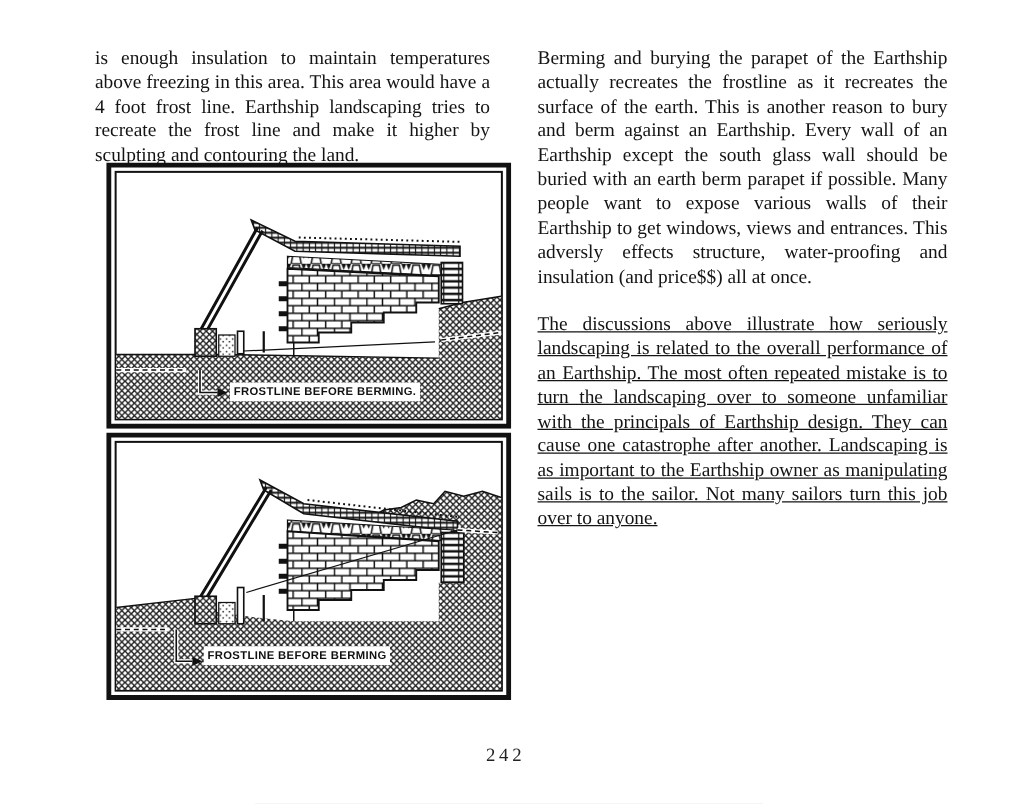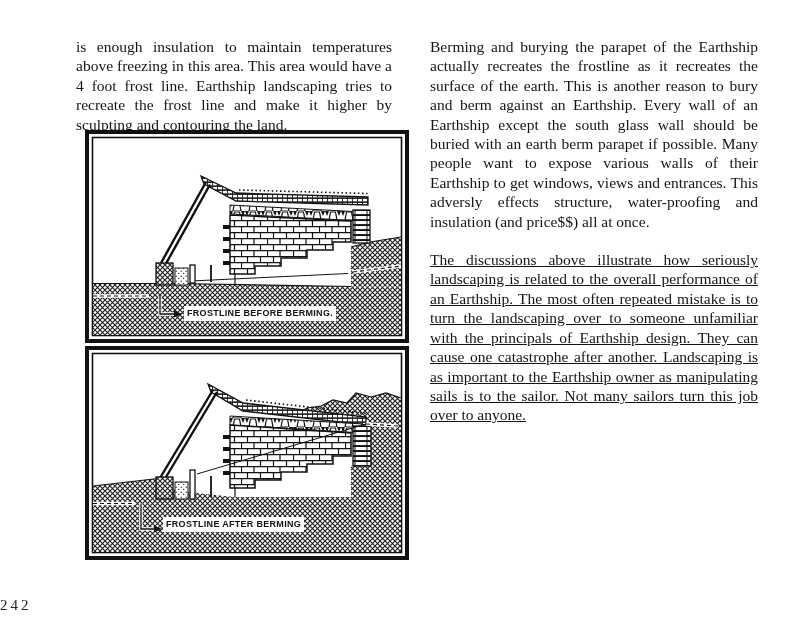--- a/index.html
+++ b/index.html
@@ -15,21 +15,21 @@
   .figure{position:absolute;left:72px;width:324px;margin-left:13px;}
   #fig1{top:130px;height:213px;}
   #fig2{top:346px;height:214px;}
   .figure svg{display:block;}
   .fig-label{
     position:absolute;background:#ffffff;color:#111;
     font:700 9px/13px "Liberation Sans",sans-serif;
     letter-spacing:.3px;padding:1px 3px;white-space:nowrap;
   }
   #page-num{
-    position:absolute;left:0;top:597px;width:809px;text-align:left;
+    position:absolute;left:0;top:597px;width:809px;text-align:center;
     font-size:15px;letter-spacing:3px;color:#222;
   }
 </style>
 </head>
 <body>
 
 <div class="page">
 
   <div id="left-col" class="col">
     <p>is enough insulation to maintain temperatures above freezing in this area.  This area would have a 4 foot frost line.  Earthship landscaping tries to recreate the frost line and make it higher by sculpting and contouring the land.</p>
@@ -176,18 +176,18 @@
         <path d="M112,128 L281,78" stroke="#111" stroke-width="1" fill="none"></path>
         <path d="M281,78 L313,80" stroke="#fff" stroke-width="3.4"></path>
         <path d="M281,78 L313,80" stroke="#111" stroke-width="1.2" stroke-dasharray="4 3"></path>
         <path d="M8,157.5 H50" stroke="#fff" stroke-width="3.4"></path>
         <path d="M8,157.5 H50" stroke="#111" stroke-width="1.2" stroke-dasharray="4 3"></path>
         <path d="M56,157.5 V183 H69" stroke="#fff" stroke-width="3.4" fill="none"></path>
         <path d="M56,157.5 V183 H69" stroke="#111" stroke-width="1.3" fill="none"></path>
         <polygon points="77,183 69,179.5 69,186.5" fill="#111"></polygon>
       </g>
     </svg>
-    <div class="fig-label" style="left:78px;top:171px;">FROSTLINE AFTER BERMING</div>
+    <div class="fig-label" style="left:78px;top:171px;">FROSTLINE BEFORE BERMING</div>
   </div>
 
   <div id="page-num">242</div>
 
 </div>
 
 </body></html>

